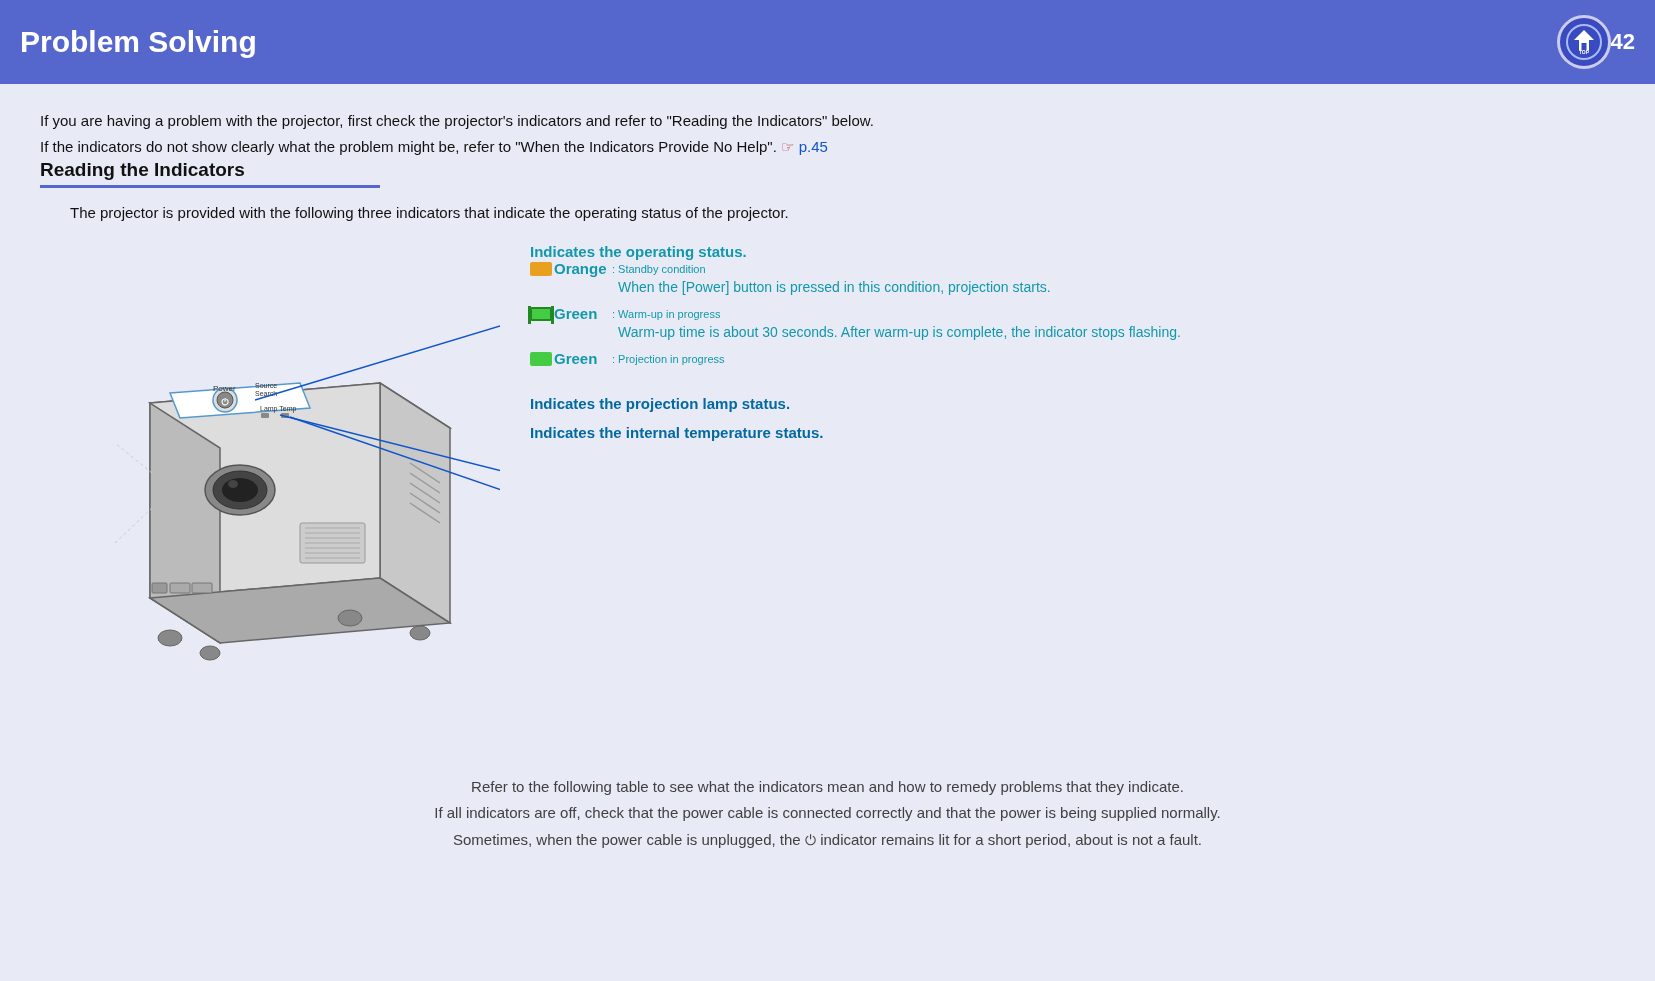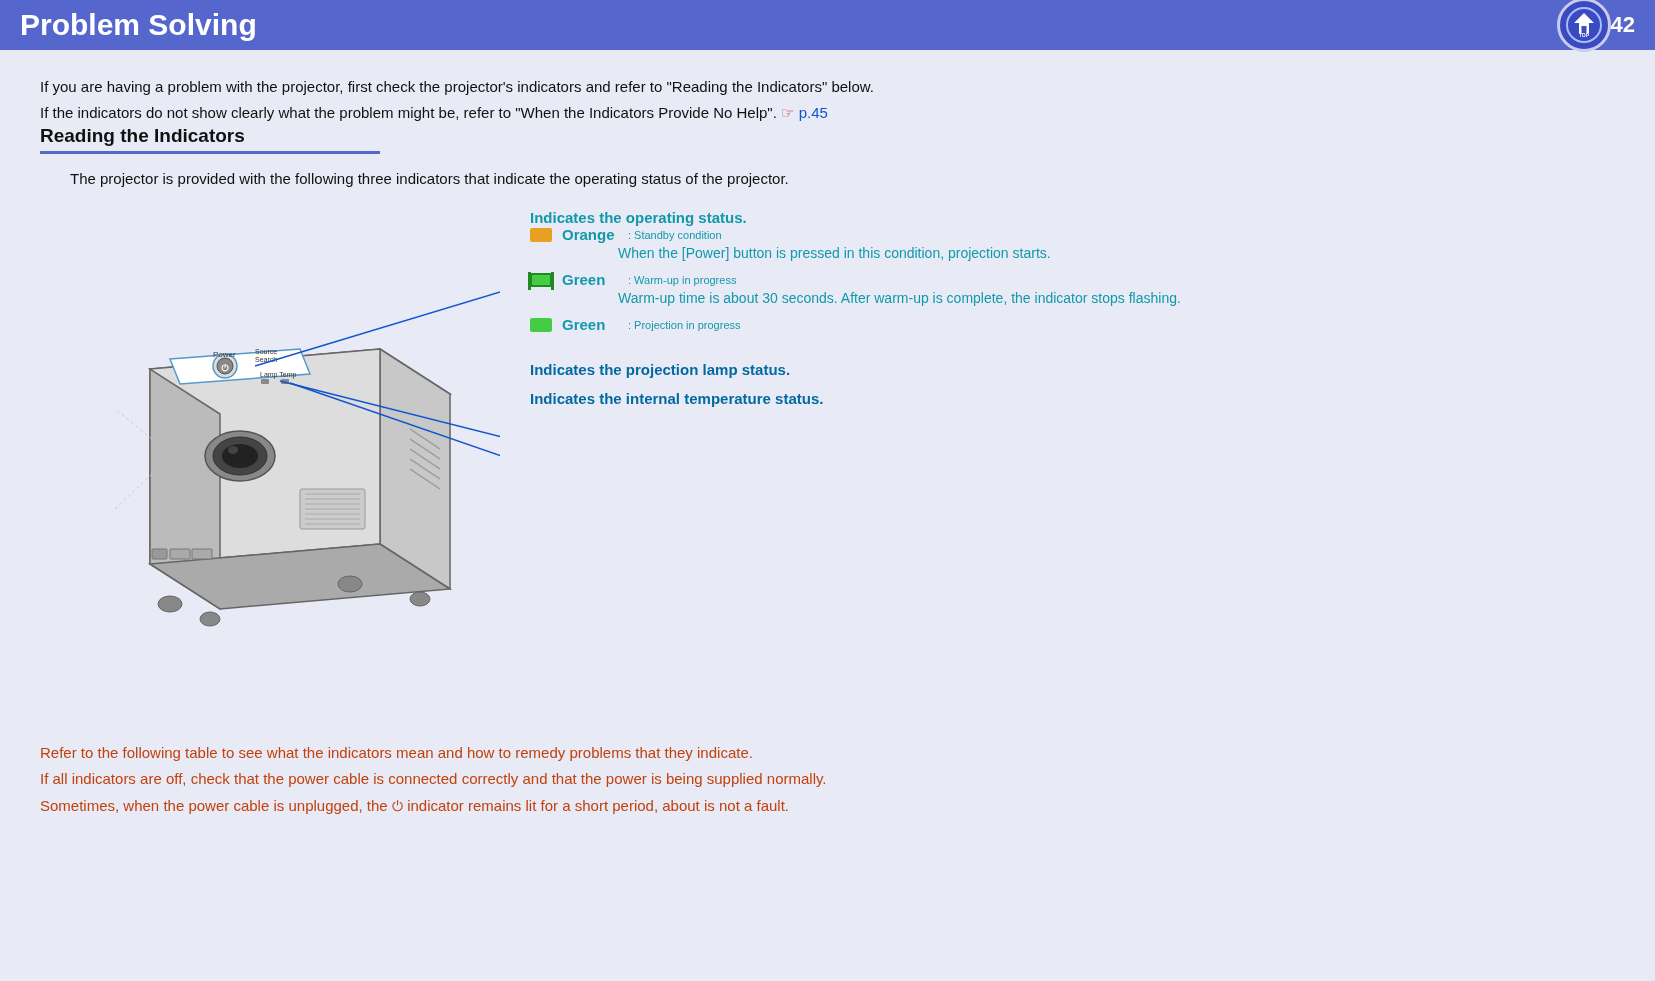--- a/index.html
+++ b/index.html
@@ -12,21 +12,21 @@
       color: #111;
     }
 
     
     .header {
       background: #5566cc;
       display: flex;
       align-items: center;
       justify-content: space-between;
       padding: 10px 20px;
-      height: 50px;
+      height: 84px;
     }
     .header-title {
       color: #fff;
       font-size: 30px;
       font-weight: bold;
     }
     .header-right {
       display: flex;
       align-items: center;
     }
@@ -109,21 +109,21 @@
       font-size: 15px;
       font-weight: bold;
     }
 
     .indicator-group {
       margin-bottom: 10px;
     }
     .indicator-row {
       display: flex;
       align-items: center;
-      gap: 10px;
+      gap: 2px;
       margin-bottom: 2px;
     }
     .led-orange {
       width: 22px;
       height: 14px;
       background: #e8a020;
       border-radius: 2px;
       flex-shrink: 0;
     }
     .led-green-flash {
@@ -174,22 +174,23 @@
       color: #0369a1;
       font-size: 15px;
       font-weight: bold;
       margin-top: 8px;
     }
 
     
     .bottom-text {
       margin-top: 28px;
       font-size: 15px;
-      color: #c2410c;
+      color: #404040;
       line-height: 1.75;
+      text-align: center;
     }
   </style>
 </head>
 <body>
 
 <div class="header">
   <span class="header-title">Problem Solving</span>
   <div class="header-right">
     <div class="top-icon">
 

